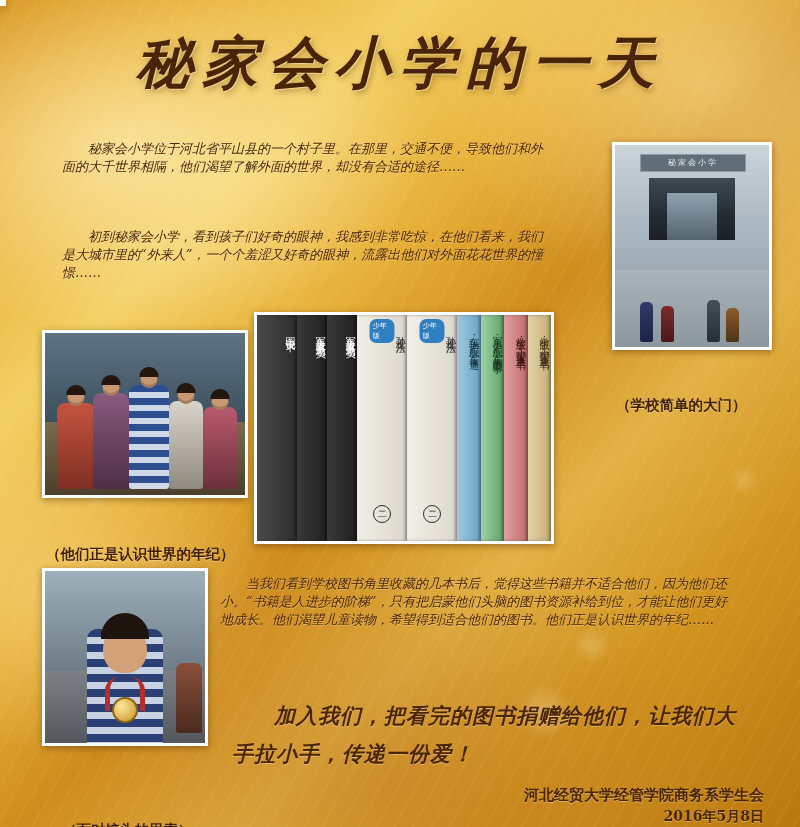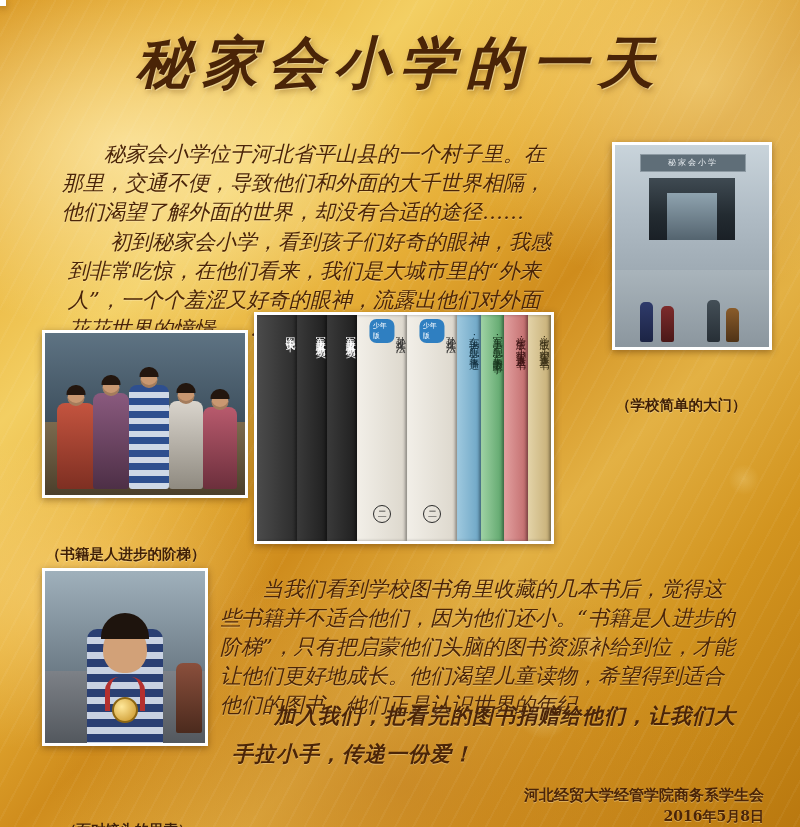--- a/index.html
+++ b/index.html
@@ -61,28 +61,28 @@
     text-shadow: 1px 1px 0 rgba(255,240,190,0.55), 2px 3px 6px rgba(90,45,5,0.35);
     font-style: italic;
     white-space: nowrap;
   }
 
   
   .para {
     position: absolute;
     font-family: "DejaVu Serif", "Liberation Serif", serif;
     color: #4b2508;
-    font-size: 21px;
-    line-height: 29px;
+    font-size: 13px;
+    line-height: 18px;
     text-indent: 2em;
     font-style: italic;
     text-shadow: 0 1px 0 rgba(255,240,200,0.35);
   }
   #para-1 { left: 62px; top: 140px; width: 492px; }
-  #para-2 { left: 68px; top: 228px; width: 492px; }
+  #para-2 { left: 62px; top: 228px; width: 492px; }
   #para-3 { left: 220px; top: 575px; width: 516px; }
   #para-4 {
     left: 232px; top: 697px; width: 516px;
     font-size: 21px;
     line-height: 38px;
     font-weight: bold;
     letter-spacing: 1px;
   }
 
   
@@ -361,21 +361,21 @@
             <span class="head"></span>
           </div>
         <div class="kid-fig f4">
             <span class="head"></span>
           </div>
         <div class="kid-fig f5">
             <span class="head"></span>
           </div>
       </div>
     </div>
-    <div class="caption" id="cap-kids">（书籍是人进步的阶梯）</div>
+    <div class="caption" id="cap-kids">（他们正是认识世界的年纪）</div>
 
     <div class="photo" id="photo-books">
       <div class="books-scene">
         <div class="book dark" style="flex:1.2"><span>图说天下</span></div>
         <div class="book dark2" style="flex:0.9"><span>军事故事总动员</span></div>
         <div class="book dark2" style="flex:0.9"><span>军事故事总动员</span></div>
         <div class="book white" style="flex:1.5">
           <span class="book-badge">少年版</span>
           <span>孙子兵法</span>
           <span class="book-num">二</span>

